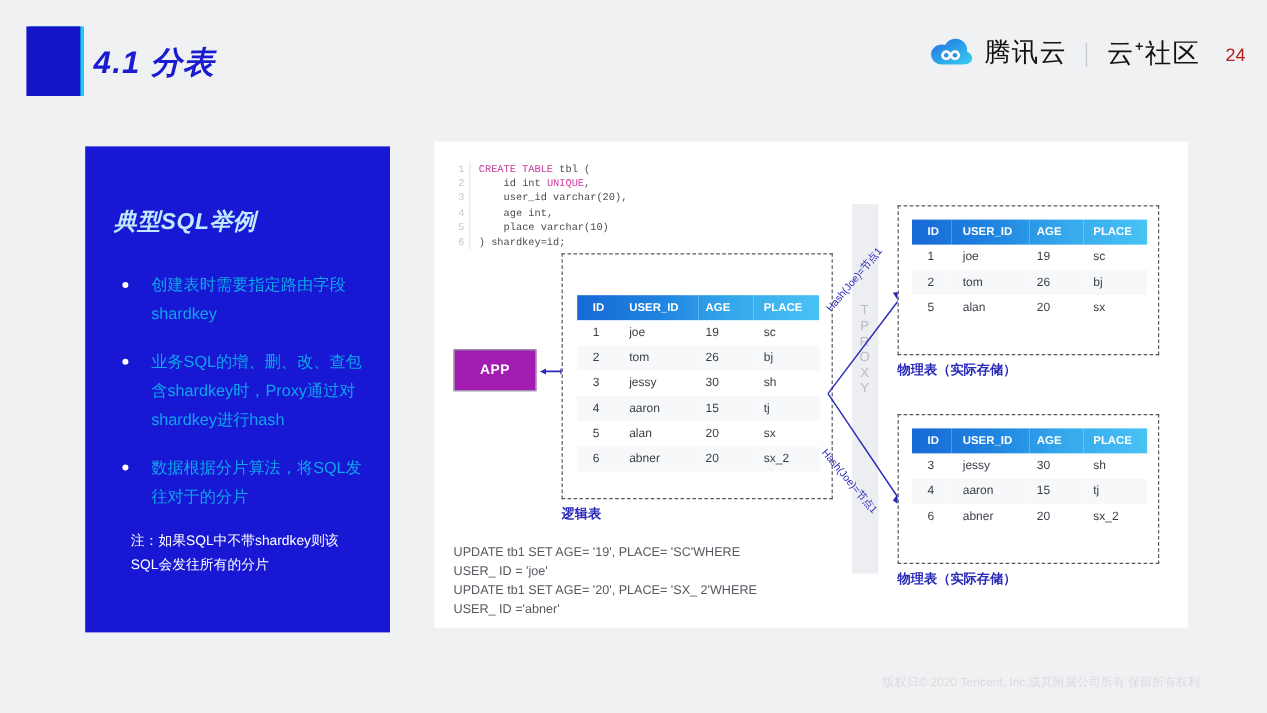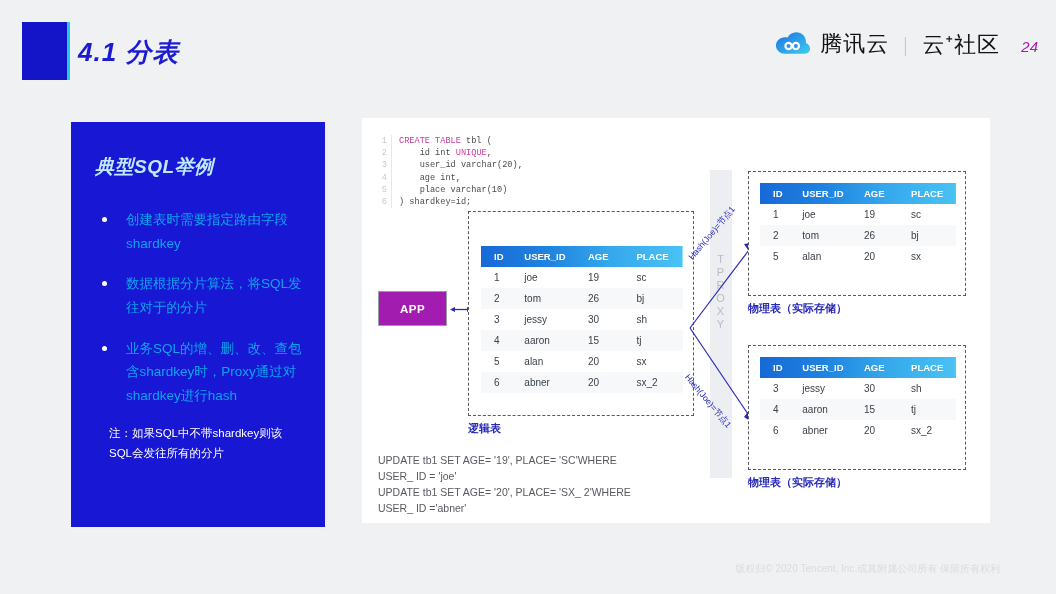--- a/index.html
+++ b/index.html
@@ -29,29 +29,29 @@
 
   .brand { position: absolute; right: 56px; top: 28px; display: flex; align-items: center; gap: 9px; }
   .brand-logo { width: 36px; height: 26px; flex: 0 0 auto; }
   .brand-text {
     font-size: 22px; color: #111; letter-spacing: 1px; white-space: nowrap;
     font-family: Liberation Serif, serif;
   }
   .brand-divider { color: #c6c9cf; margin: 0 5px; font-weight: 300; }
   .page-num {
     position: absolute; right: 18px; top: 38px;
-    font-size: 15px; color: #a21caf; font-style: italic;
+    font-size: 15px; color: #b91c1c;
   }
 
   
   .blue-panel {
     position: absolute; left: 71px; top: 122px;
     width: 254px; height: 405px;
     background: #1717d4;
-    padding: 32px 22px 0 24px;
+    padding: 50px 22px 0 24px;
   }
   .panel-title {
     font-size: 19px; font-weight: bold; font-style: italic;
     color: #bfe9ff; margin-bottom: 28px; letter-spacing: .5px;
   }
   .bullet-list { list-style: none; }
   .bullet-item {
     position: relative;
     padding-left: 31px;
     margin-bottom: 17px;
@@ -241,22 +241,22 @@
     <span class="brand-text brand-divider">|</span>
     <span class="brand-text">云⁺社区</span>
   </div>
   <div class="page-num">24</div>
 </div>
 
 <div class="blue-panel">
   <div class="panel-title">典型SQL举例</div>
   <ul class="bullet-list" id="bullet-list">
       <li class="bullet-item">创建表时需要指定路由字段shardkey</li>
+      <li class="bullet-item">业务SQL的增、删、改、查包含shardkey时，Proxy通过对shardkey进行hash</li>
       <li class="bullet-item">数据根据分片算法，将SQL发往对于的分片</li>
-      <li class="bullet-item">业务SQL的增、删、改、查包含shardkey时，Proxy通过对shardkey进行hash</li>
     </ul>
   <div class="panel-note">注：如果SQL中不带shardkey则该SQL会发往所有的分片</div>
 </div>
 
 <div class="card">
 
   <div class="sql-block" id="sql-block"><div class="sql-line"><span class="sql-gutter">1</span><span><span class="kw">CREATE TABLE</span><span> tbl (</span></span></div><div class="sql-line"><span class="sql-gutter">2</span><span>    <span>id int </span><span class="kw2">UNIQUE</span><span>,</span></span></div><div class="sql-line"><span class="sql-gutter">3</span><span>    <span>user_id varchar(20),</span></span></div><div class="sql-line"><span class="sql-gutter">4</span><span>    <span>age int,</span></span></div><div class="sql-line"><span class="sql-gutter">5</span><span>    <span>place varchar(10)</span></span></div><div class="sql-line"><span class="sql-gutter">6</span><span><span>) shardkey=id;</span></span></div></div>
 
   <div class="app-box">APP</div>
   <svg class="app-arrow" viewBox="0 0 22 7">

